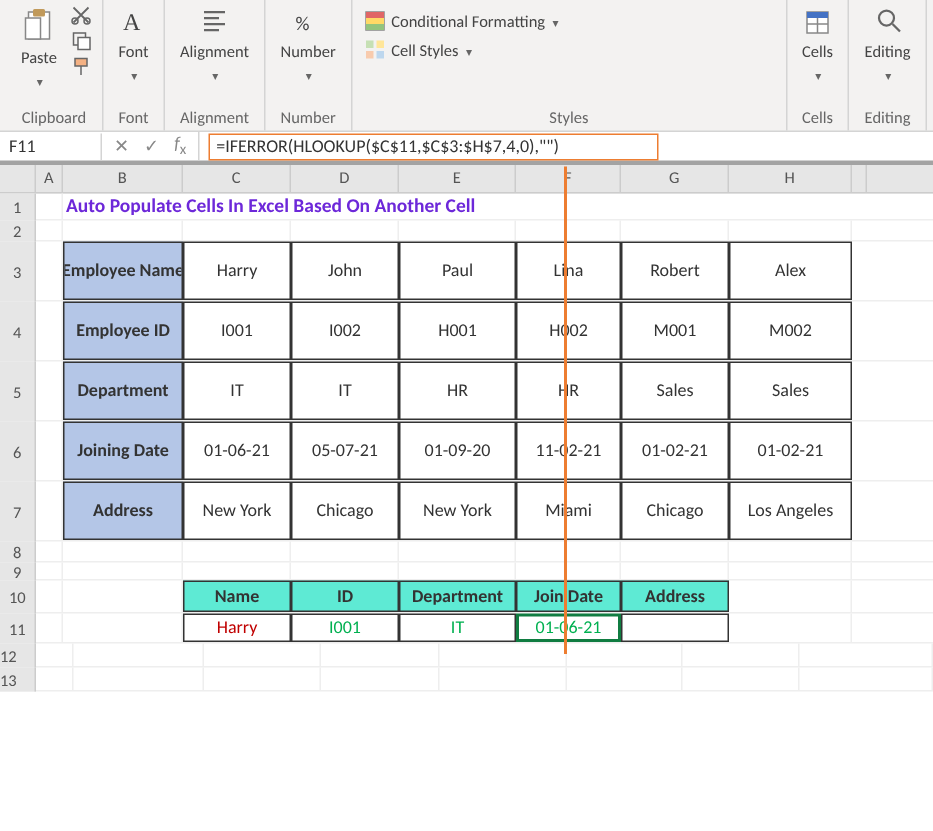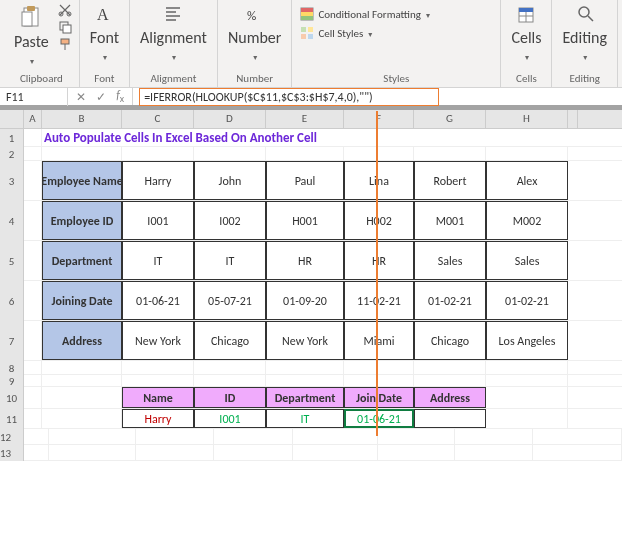--- a/index.html
+++ b/index.html
@@ -4,28 +4,28 @@
 <style>
 * { box-sizing: border-box; margin: 0; padding: 0; }
 body { font-family: Calibri, Arial, sans-serif; font-size: 12px; background: #fff; color: #333; width: 622px; height: 554px; overflow: hidden; position: relative; }
 
 
 .ribbon { background: #f3f2f1; border-bottom: 1px solid #d4d4d4; height: 88px; display: flex; align-items: stretch; padding: 0 4px; }
 .ribbon-group { border-right: 1px solid #d4d4d4; display: flex; flex-direction: column; justify-content: space-between; padding: 2px 6px 0; }
 .ribbon-group-label { font-size: 11px; color: #666; text-align: center; padding-bottom: 2px; }
 .ribbon-top { display: flex; align-items: flex-start; gap: 4px; flex: 1; }
 .rbtn-big { display: flex; flex-direction: column; align-items: center; gap: 2px; padding: 2px 4px; cursor: pointer; }
-.rbtn-big span.lbl { font-size: 16px; color: #444; }
+.rbtn-big span.lbl { font-size: 11px; color: #444; }
 .rbtn-small { display: flex; flex-direction: column; gap: 1px; }
 .icon-box { width: 16px; height: 16px; display: inline-flex; align-items: center; justify-content: center; }
 .chev::after { content: "▾"; font-size: 8px; color: #666; margin-left: 1px; }
 .cf-row { display: flex; align-items: flex-end; gap: 4px; font-size: 11px; color: #444; cursor: pointer; padding: 1px 2px; }
 
 
-.fbar { display: flex; align-items: center; border-bottom: 5px solid #a3a3a3; height: 22px; background: #fff; }
+.fbar { display: flex; align-items: center; border-bottom: 3px solid #a3a3a3; height: 22px; background: #fff; }
 .namebox { width: 68px; border-right: 1px solid #d4d4d4; padding: 2px 6px; font-size: 12px; color: #333; }
 .fb-btns { display: flex; align-items: center; gap: 10px; padding: 0 8px; color: #888; border-right: 1px solid #d4d4d4; height: 100%; }
 .fb-btn { cursor: pointer; font-size: 12px; }
 .formula-box { flex: 1; padding: 2px 6px; position: relative; }
 .formula-text { border: 1.5px solid #ed7d31; padding: 1px 4px; display: inline-block; font-size: 12px; min-width: 300px; }
 
 
 .grid { position: relative; }
 .col-headers { display: flex; background: #e6e6e6; border-bottom: 1px solid #ccc; }
 .corner { width: 24px; height: 18px; background: #e6e6e6; border-right: 1px solid #ccc; }
@@ -35,21 +35,21 @@
 .cell { border-right: 1px solid #eee; display: flex; align-items: center; justify-content: center; padding: 2px 4px; font-size: 12px; overflow: hidden; white-space: nowrap; }
 
 
 .cA { width: 18px; } .cB { width: 80px; } .cC { width: 72px; } .cD { width: 72px; } .cE { width: 78px; } .cF { width: 70px; } .cG { width: 72px; } .cH { width: 82px; } .cI { width: 10px; }
 
 
 .tbl-head { background: #b4c6e7; font-weight: bold; border: 1px solid #333 !important; display: flex; align-items: center; justify-content: center; text-align: right; }
 .tbl-cell { border: 1px solid #333 !important; background: #fff; }
 .title-cell { color: #6d28d9; font-weight: bold; font-size: 13px; justify-content: flex-start; padding-left: 2px; }
 
-.sm-head { background: #f0abfc; font-weight: bold; border: 1px solid #333 !important; text-align: center; }
+.sm-head { background: #5eead4; font-weight: bold; border: 1px solid #333 !important; text-align: center; }
 .sm-cell { border: 1px solid #333 !important; }
 .sel-cell { border: 2px solid #107c41 !important; }
 .red-txt { color: #c00000; }
 .green-txt { color: #00b050; }
 
 
 .hl-line { position: absolute; border-left: 2px solid #ed7d31; left: 376px; top: 111px; height: 325px; z-index: 5; }
 
 .r1 { height: 18px; } .r2 { height: 14px; }
 .r3,.r4,.r5,.r6,.r7 { height: 40px; }

